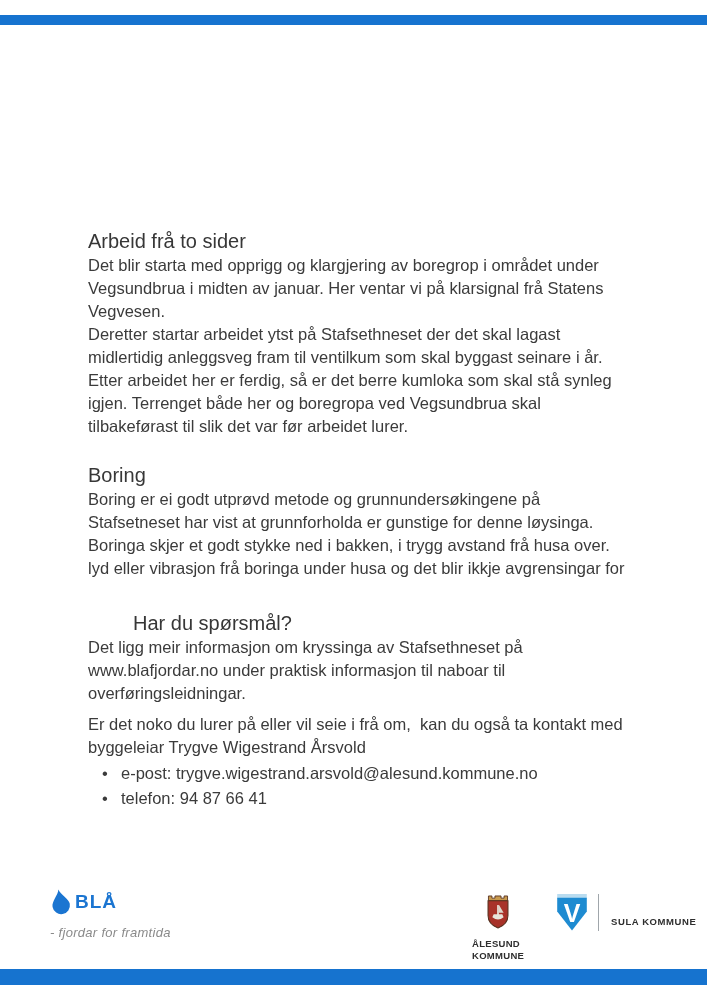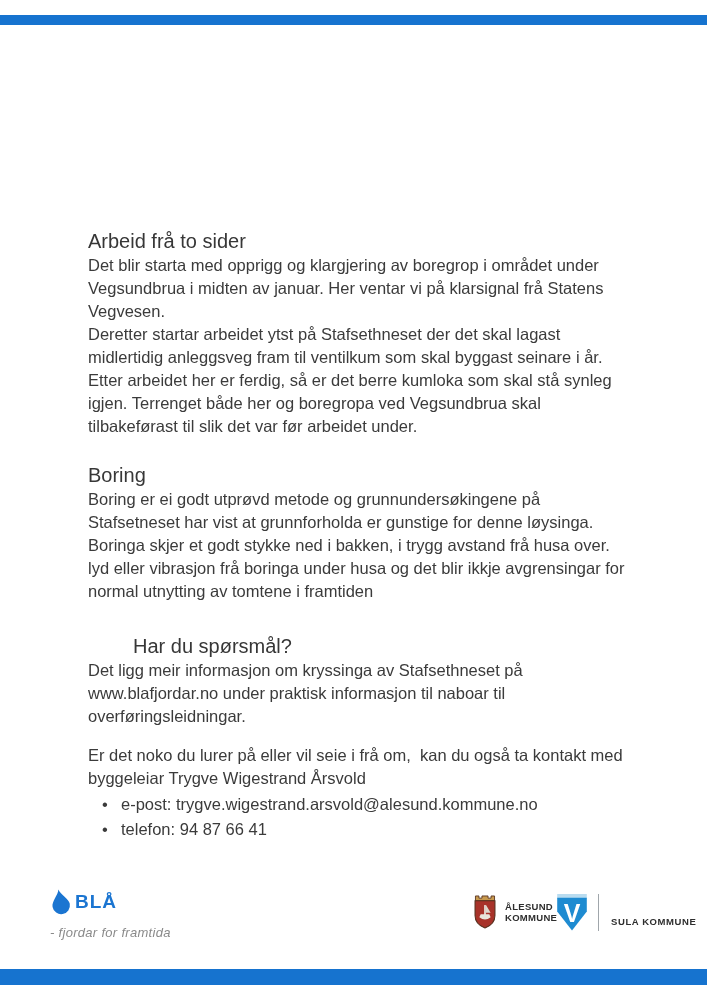--- a/index.html
+++ b/index.html
@@ -29,21 +29,21 @@
   }
   .head {
     margin: 0;
     font-size: 20px;
     line-height: 26px;
     font-weight: 400;
     color: #373737;
   }
   .mt16 { margin-top: 24px; }
   .mt30 { margin-top: 30px; margin-left: 45px; }
-  .contact-block { margin-top: 16px; }
+  .contact-block { margin-top: 8px; }
   .bodyline {
     font-size: 16.5px;
     line-height: 23px;
     white-space: nowrap;
     color: #3b3b3b;
   }
   .bullets { margin-top: 2px; }
   .bullet {
     font-size: 16.5px;
     line-height: 25px;
@@ -70,21 +70,21 @@
     margin-top: 10px;
     font-size: 13px;
     color: #8a8a8a;
     letter-spacing: 0.3px;
     font-style: italic;
   }
   .drop-svg { transform: rotate(-10deg); }
 
   .alesund-logo {
     position: absolute; left: 472px; top: 893px;
-    display: flex; align-items: center; gap: 7px;
+    display: flex; align-items: center; gap: 7px; flex-direction: column;
   }
   .alesund-text {
     font-size: 9.5px;
     font-weight: bold;
     color: #2e2e2e;
     line-height: 11.5px;
     letter-spacing: 0.3px;
   }
 
   .sula-logo {
@@ -115,28 +115,27 @@
   <div class="content">
 
     <h2 class="head">Arbeid frå to sider</h2>
     <div class="bodyline">Det blir starta med opprigg og klargjering av boregrop i området under</div>
     <div class="bodyline">Vegsundbrua i midten av januar. Her ventar vi på klarsignal frå Statens</div>
     <div class="bodyline">Vegvesen.</div>
     <div class="bodyline">Deretter startar arbeidet ytst på Stafsethneset der det skal lagast</div>
     <div class="bodyline">midlertidig anleggsveg fram til ventilkum som skal byggast seinare i år.</div>
     <div class="bodyline">Etter arbeidet her er ferdig, så er det berre kumloka som skal stå synleg</div>
     <div class="bodyline">igjen. Terrenget både her og boregropa ved Vegsundbrua skal</div>
-    <div class="bodyline">tilbakeførast til slik det var før arbeidet under.</div>
+    <div class="bodyline">tilbakeførast til slik det var før arbeidet lurer.</div>
 
     <h2 class="head mt16">Boring</h2>
     <div class="bodyline">Boring er ei godt utprøvd metode og grunnundersøkingene på</div>
     <div class="bodyline">Stafsetneset har vist at grunnforholda er gunstige for denne løysinga.</div>
     <div class="bodyline">Boringa skjer et godt stykke ned i bakken, i trygg avstand frå husa over.</div>
     <div class="bodyline">lyd eller vibrasjon frå boringa under husa og det blir ikkje avgrensingar for</div>
-    <div class="bodyline">normal utnytting av tomtene i framtiden</div>
 
     <h2 class="head mt30">Har du spørsmål?</h2>
     <div class="bodyline">Det ligg meir informasjon om kryssinga av Stafsethneset på</div>
     <div class="bodyline">www.blafjordar.no under praktisk informasjon til naboar til</div>
     <div class="bodyline">overføringsleidningar.</div>
 
     <div class="contact-block">
       <div class="bodyline">Er det noko du lurer på eller vil seie i frå om,&nbsp; kan du også ta kontakt med</div>
       <div class="bodyline">byggeleiar Trygve Wigestrand Årsvold</div>
       <div class="bullets">

